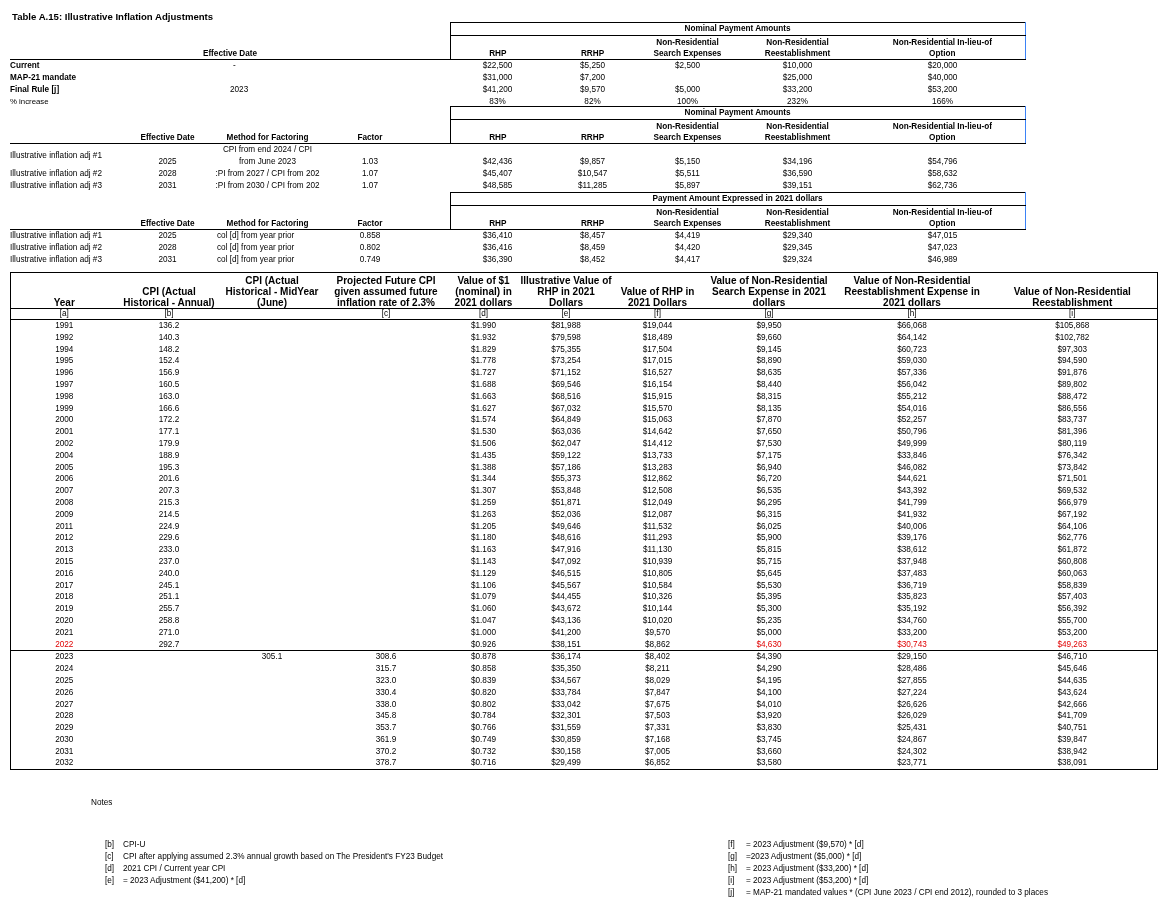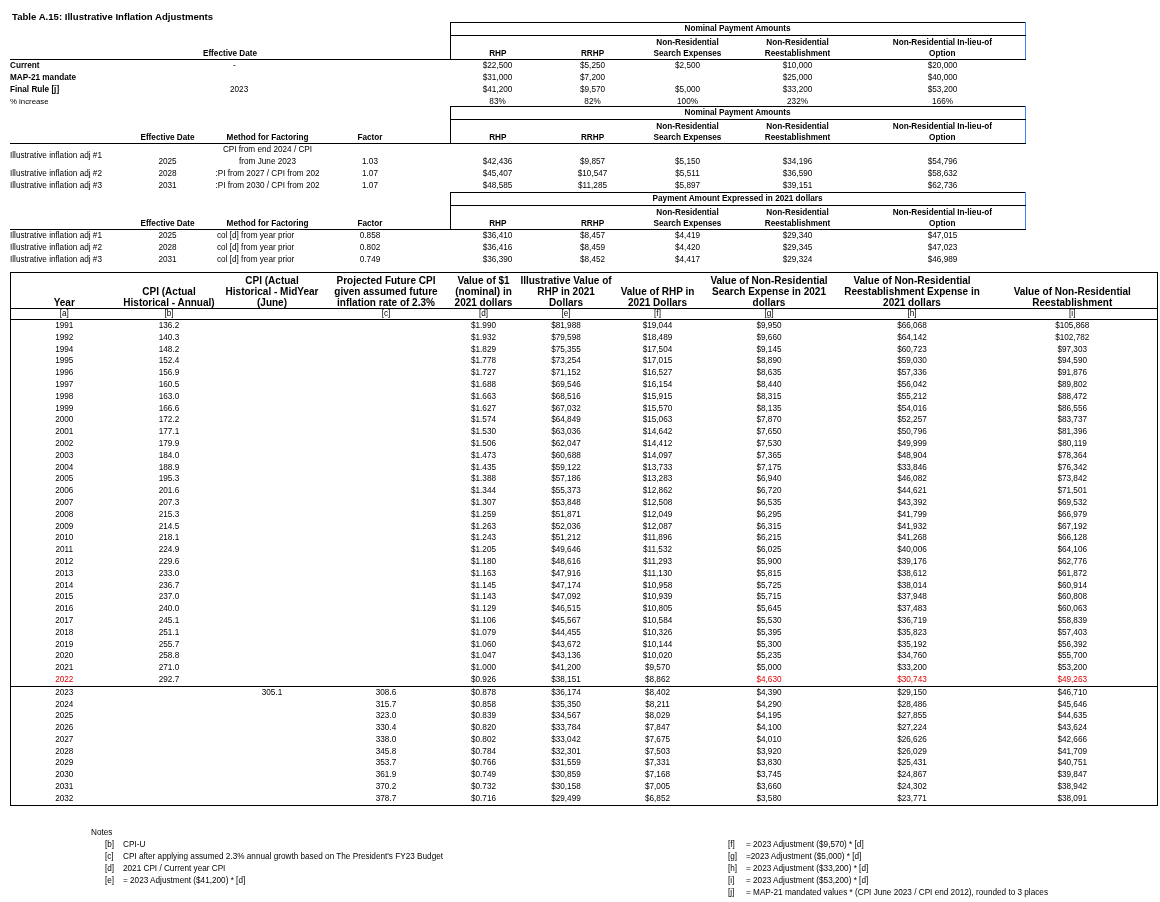--- a/index.html
+++ b/index.html
@@ -447,32 +447,20 @@
         <td></td>
         <td></td>
         <td>$1.506</td>
         <td>$62,047</td>
         <td>$14,412</td>
         <td>$7,530</td>
         <td>$49,999</td>
         <td>$80,119</td>
       </tr>
       <tr>
-        <td>2003</td>
-        <td>184.0</td>
-        <td></td>
-        <td></td>
-        <td>$1.473</td>
-        <td>$60,688</td>
-        <td>$14,097</td>
-        <td>$7,365</td>
-        <td>$48,904</td>
-        <td>$78,364</td>
-      </tr>
-      <tr>
         <td>2004</td>
         <td>188.9</td>
         <td></td>
         <td></td>
         <td>$1.435</td>
         <td>$59,122</td>
         <td>$13,733</td>
         <td>$7,175</td>
         <td>$33,846</td>
         <td>$76,342</td>
@@ -531,32 +519,20 @@
         <td></td>
         <td></td>
         <td>$1.263</td>
         <td>$52,036</td>
         <td>$12,087</td>
         <td>$6,315</td>
         <td>$41,932</td>
         <td>$67,192</td>
       </tr>
       <tr>
-        <td>2010</td>
-        <td>218.1</td>
-        <td></td>
-        <td></td>
-        <td>$1.243</td>
-        <td>$51,212</td>
-        <td>$11,896</td>
-        <td>$6,215</td>
-        <td>$41,268</td>
-        <td>$66,128</td>
-      </tr>
-      <tr>
         <td>2011</td>
         <td>224.9</td>
         <td></td>
         <td></td>
         <td>$1.205</td>
         <td>$49,646</td>
         <td>$11,532</td>
         <td>$6,025</td>
         <td>$40,006</td>
         <td>$64,106</td>
@@ -577,32 +553,20 @@
         <td>2013</td>
         <td>233.0</td>
         <td></td>
         <td></td>
         <td>$1.163</td>
         <td>$47,916</td>
         <td>$11,130</td>
         <td>$5,815</td>
         <td>$38,612</td>
         <td>$61,872</td>
-      </tr>
-      <tr>
-        <td>2014</td>
-        <td>236.7</td>
-        <td></td>
-        <td></td>
-        <td>$1.145</td>
-        <td>$47,174</td>
-        <td>$10,958</td>
-        <td>$5,725</td>
-        <td>$38,014</td>
-        <td>$60,914</td>
       </tr>
       <tr>
         <td>2015</td>
         <td>237.0</td>
         <td></td>
         <td></td>
         <td>$1.143</td>
         <td>$47,092</td>
         <td>$10,939</td>
         <td>$5,715</td>
@@ -809,21 +773,21 @@
         <td>$0.716</td>
         <td>$29,499</td>
         <td>$6,852</td>
         <td>$3,580</td>
         <td>$23,771</td>
         <td>$38,091</td>
       </tr>
     </tbody>
 </table>
 
-<div class="abs notes" style="left:91px; top:827px;">Notes</div>
+<div class="abs notes" style="left:91px; top:797px;">Notes</div>
 <div class="abs notes" id="notes-left" style="left:105px; top:839px;">
     <div><span style="display: inline-block; width: 18px;">[b]</span><span>CPI-U</span></div>
     <div><span style="display: inline-block; width: 18px;">[c]</span><span>CPI after applying assumed 2.3% annual growth based on The President's FY23 Budget</span></div>
     <div><span style="display: inline-block; width: 18px;">[d]</span><span>2021 CPI / Current year CPI</span></div>
     <div><span style="display: inline-block; width: 18px;">[e]</span><span>= 2023 Adjustment ($41,200) * [d]</span></div>
   </div>
 <div class="abs notes" id="notes-right" style="left:728px; top:839px;">
     <div><span style="display: inline-block; width: 18px;">[f]</span><span>= 2023 Adjustment ($9,570) * [d]</span></div>
     <div><span style="display: inline-block; width: 18px;">[g]</span><span>=2023 Adjustment ($5,000) * [d]</span></div>
     <div><span style="display: inline-block; width: 18px;">[h]</span><span>= 2023 Adjustment ($33,200) * [d]</span></div>

